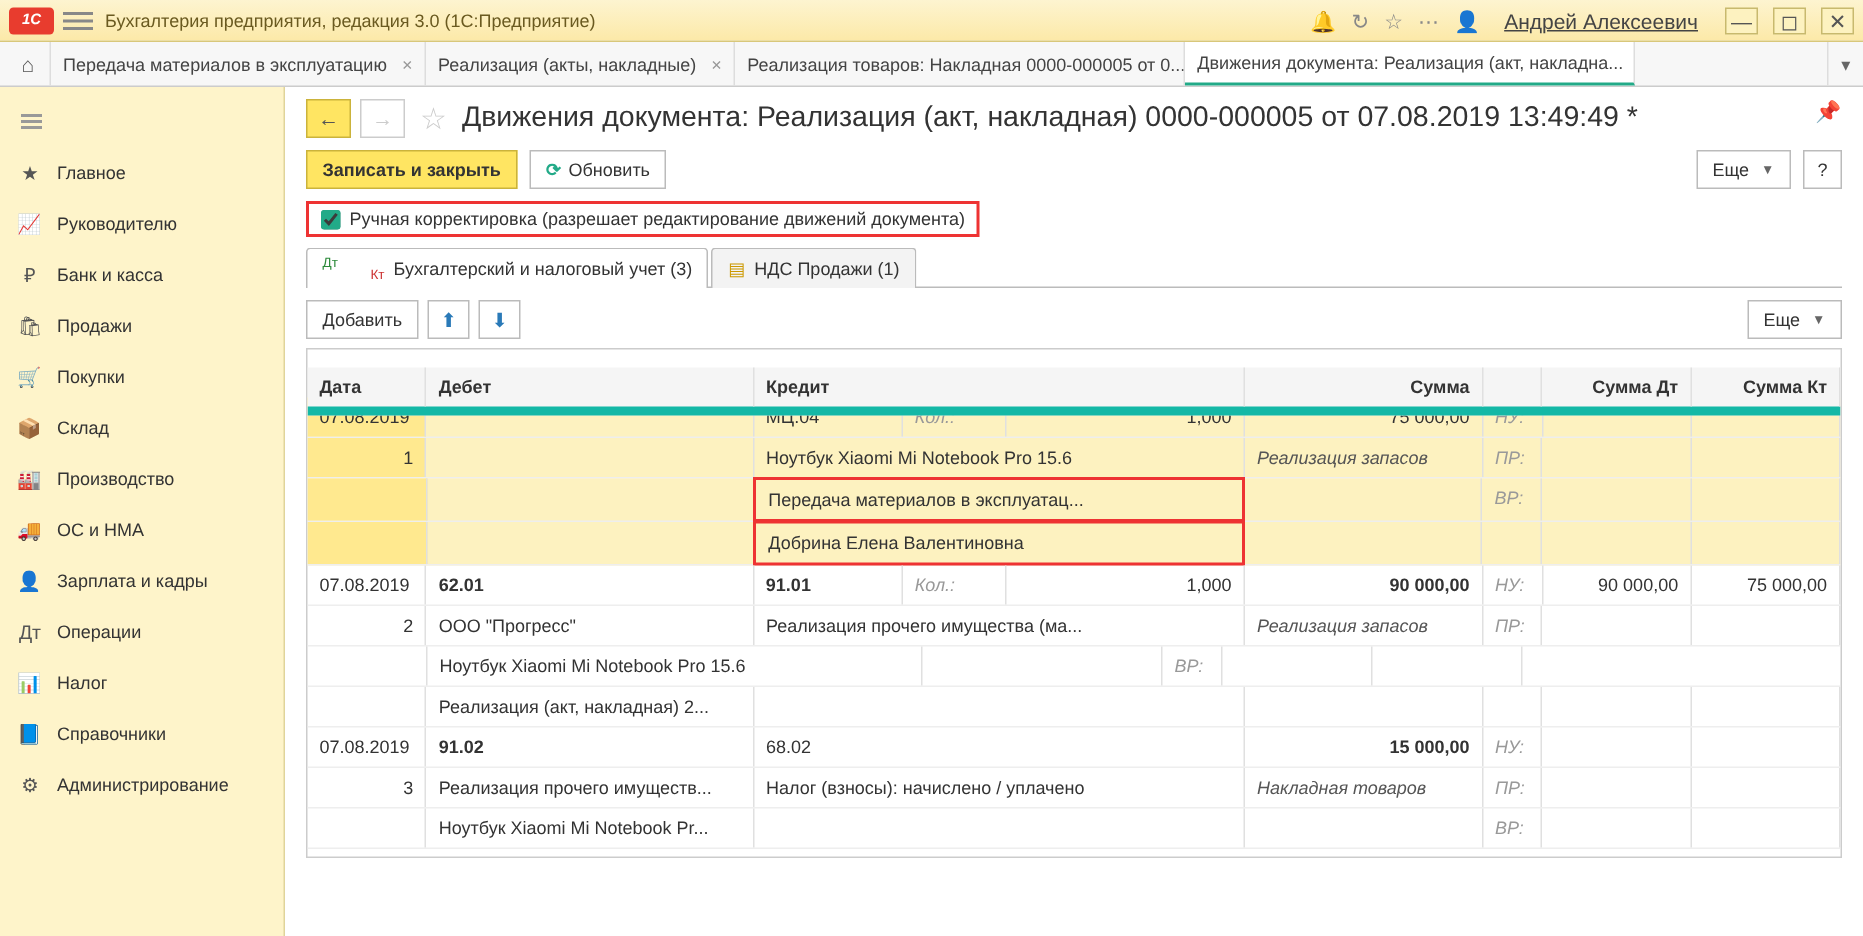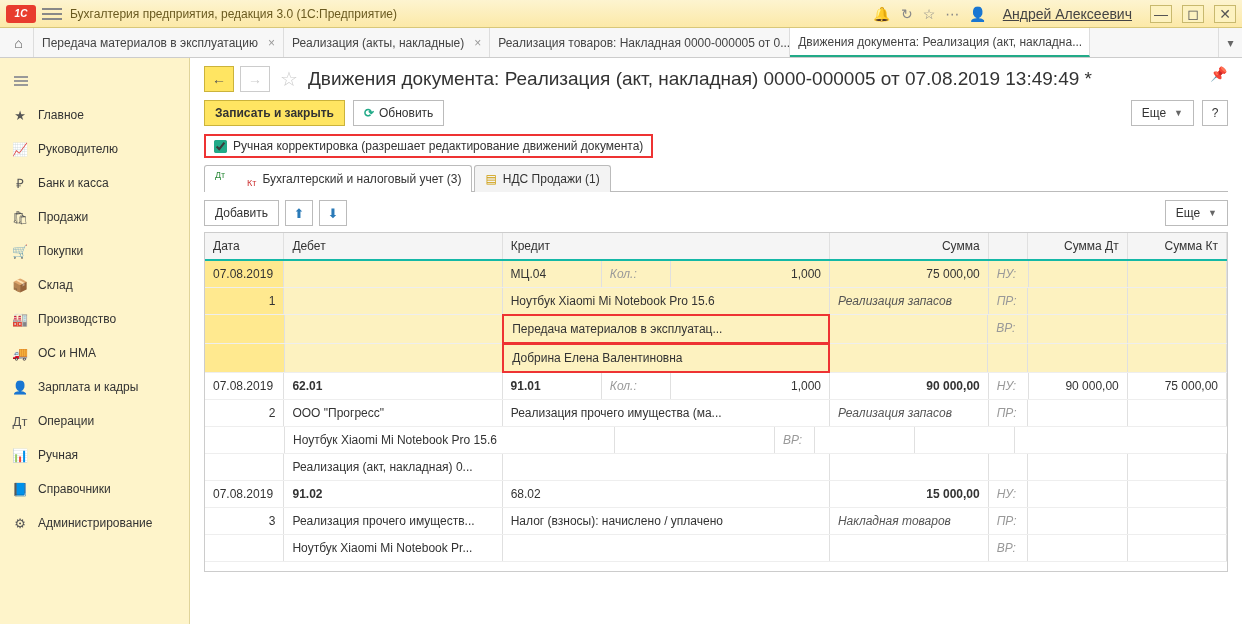--- a/index.html
+++ b/index.html
@@ -54,21 +54,21 @@
 .subtab { border: 1px solid #bbb; border-bottom: none; padding: 5px 10px; background: #f3f3f3; cursor: pointer; display: flex; align-items: center; gap: 6px; margin-right: 2px; border-radius: 3px 3px 0 0; font-size: 12px; position: relative; top: 1px; color: #333; }
 .subtab.active { background: #fff; }
 .subtab-icon { font-size: 9px; line-height: 8px; }
 .subtab-icon .dt { color: #2c8a3a; display: block; }
 .subtab-icon .kt { color: #c33; display: block; padding-left: 32px; }
 
 .grid-toolbar { display: flex; align-items: center; gap: 6px; margin-bottom: 6px; }
 .sqbtn { width: 28px; height: 26px; border: 1px solid #bbb; background: #fff; display: flex; align-items: center; justify-content: center; cursor: pointer; color: #2a7ab8; font-size: 13px; }
 
 .grid-wrap { border: 1px solid #ccc; height: 340px; overflow: auto; }
-.ghead { display: flex; background: #f5f5f5; border-bottom: 2px solid #14b8a6; font-weight: normal; position: sticky; top: 0; }
+.ghead { display: flex; background: #f5f5f5; border-bottom: 6px solid #14b8a6; font-weight: bold; position: sticky; top: 12px; }
 .ghead > div, .grow > div { padding: 6px 8px; border-right: 1px solid #e0e0e0; overflow: hidden; white-space: nowrap; text-overflow: ellipsis; }
 .c-date { width: 80px; }
 .c-deb { width: 220px; }
 .c-kr { width: 240px; }
 .c-sum { width: 160px; text-align: right; }
 .c-lbl { width: 40px; color: #999; font-style: italic; }
 .c-sdt { width: 100px; text-align: right; }
 .c-skt { width: 100px; text-align: right; }
 
 .grow { display: flex; border-bottom: 1px solid #eee; min-height: 26px; }
@@ -165,21 +165,21 @@
         <div class="side-item">
           <span class="side-icon">👤</span>
           <span>Зарплата и кадры</span>
         </div>
         <div class="side-item">
           <span class="side-icon">Дт</span>
           <span>Операции</span>
         </div>
         <div class="side-item">
           <span class="side-icon">📊</span>
-          <span>Ручная</span>
+          <span>Налог</span>
         </div>
         <div class="side-item">
           <span class="side-icon">📘</span>
           <span>Справочники</span>
         </div>
         <div class="side-item">
           <span class="side-icon">⚙</span>
           <span>Администрирование</span>
         </div>
       </div>
@@ -310,21 +310,21 @@
           <div class="grow">
             <div class="c-date "></div>
             <div class="c-kr" style="width:330px;">Ноутбук Xiaomi Mi Notebook Pro 15.6</div>
             <div class="c-sum  " style=""></div>
             <div class="c-lbl">ВР:</div>
             <div class="c-sdt"></div>
             <div class="c-skt"></div>
           </div>
           <div class="grow">
             <div class="c-date "></div>
-            <div class="c-deb ">Реализация (акт, накладная) 0...</div>
+            <div class="c-deb ">Реализация (акт, накладная) 2...</div>
             <div class="c-kr" style="width:330px;"></div>
             <div class="c-sum  " style=""></div>
             <div class="c-lbl"></div>
             <div class="c-sdt"></div>
             <div class="c-skt"></div>
           </div>
           <div class="grow">
             <div class="c-date ">07.08.2019</div>
             <div class="c-deb bold">91.02</div>
             <div class="c-kr" style="width:330px;">68.02</div>

